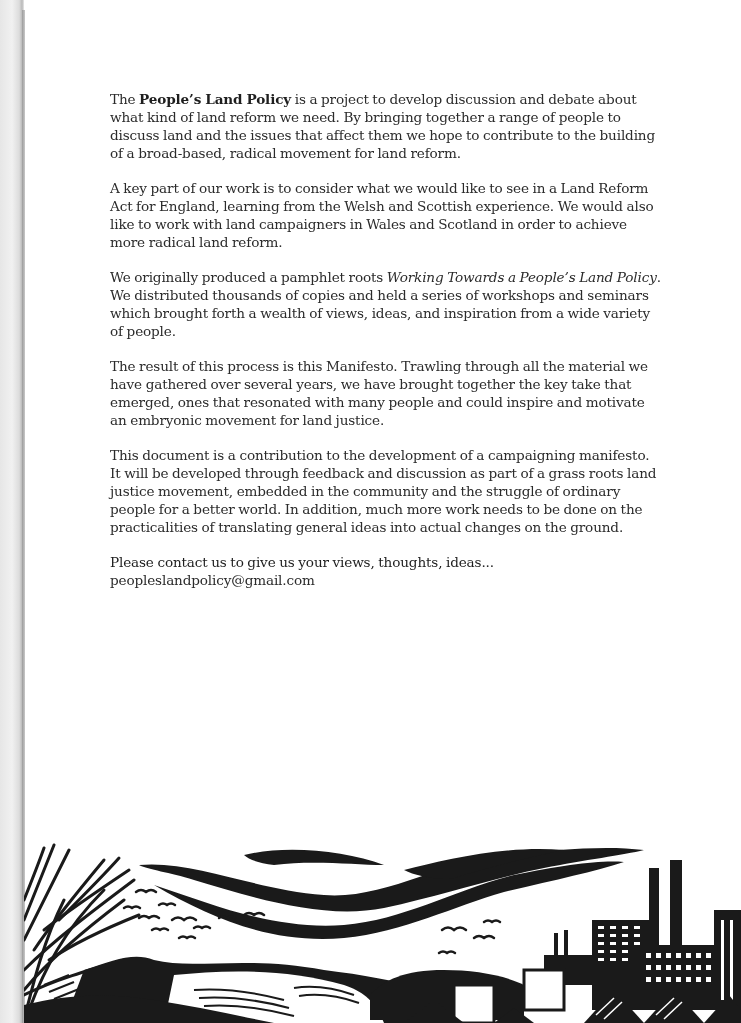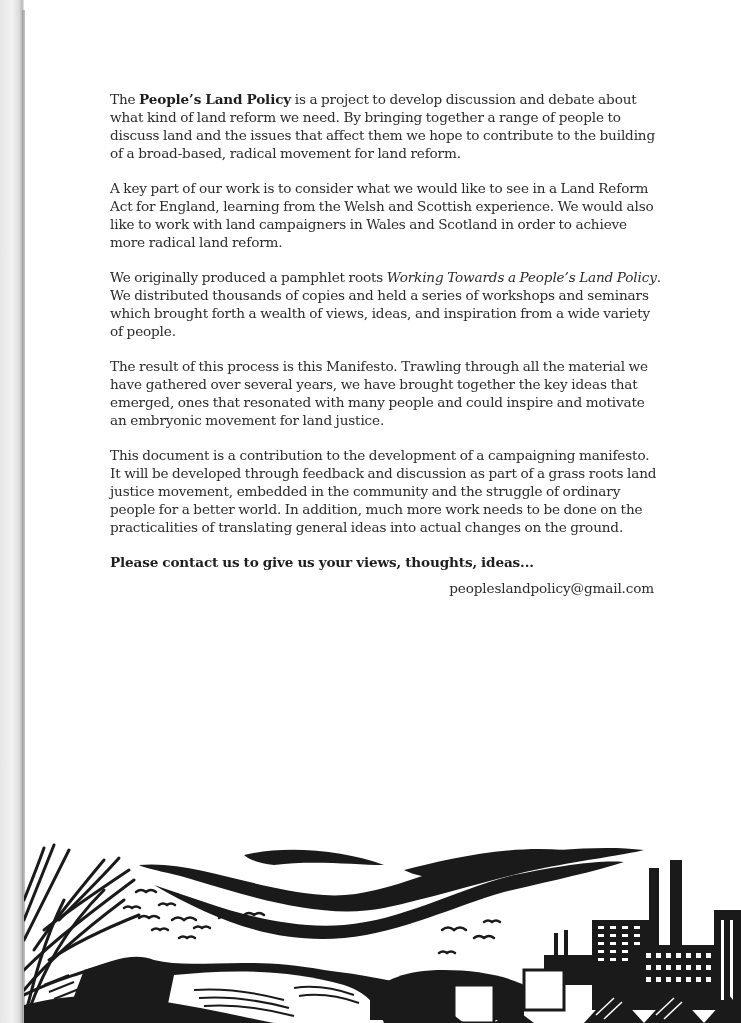--- a/index.html
+++ b/index.html
@@ -47,31 +47,30 @@
       color: #1e1e1e;
       text-align: center;
     }
     .para i {
       font-style: italic;
     }
     .contact-heading {
       margin: 0;
       font-size: 13.6px;
       line-height: 18px;
-      font-weight: bold;
+      font-weight: normal;
       color: #1e1e1e;
       letter-spacing: -0.15px;
       word-spacing: -0.5px;
     }
     .contact-email {
-      margin: 8px;
+      margin: 0;
       font-size: 13.6px;
       line-height: 18px;
       letter-spacing: -0.15px;
-      text-align: right;
     }
     .illustration {
       position: absolute;
       left: 24px;
       top: 820px;
       width: 717px;
       height: 203px;
     }
   </style>
 </head>
@@ -84,21 +83,21 @@
   <p class="para">
     <span>The </span><b>People’s Land Policy</b><span> is a project to develop discussion and debate about what kind of land reform we need. By bringing together a range of people to discuss land and the issues that affect them we hope to contribute to the building of a broad-based, radical movement for land reform.</span>
   </p>
   <p class="para">
     <span>A key part of our work is to consider what we would like to see in a Land Reform Act for England, learning from the Welsh and Scottish experience. We would also like to work with land campaigners in Wales and Scotland in order to achieve more radical land reform.</span>
   </p>
   <p class="para">
     <span>We originally produced a pamphlet roots </span><i>Working Towards a People’s Land Policy</i><span>. We distributed thousands of copies and held a series of workshops and seminars which brought forth a wealth of views, ideas, and inspiration from a wide variety of people.</span>
   </p>
   <p class="para">
-    <span>The result of this process is this Manifesto. Trawling through all the material we have gathered over several years, we have brought together the key ideas that emerged, ones that resonated with many people and could inspire and motivate an embryonic movement for land justice.</span>
+    <span>The result of this process is this Manifesto. Trawling through all the material we have gathered over several years, we have brought together the key take that emerged, ones that resonated with many people and could inspire and motivate an embryonic movement for land justice.</span>
   </p>
   <p class="para">
     <span>This document is a contribution to the development of a campaigning manifesto. It will be developed through feedback and discussion as part of a grass roots land justice movement, embedded in the community and the struggle of ordinary people for a better world. In addition, much more work needs to be done on the practicalities of translating general ideas into actual changes on the ground.</span>
   </p>
   <p class="contact-heading">Please contact us to give us your views, thoughts, ideas...</p>
   <p class="contact-email">peopleslandpolicy@gmail.com</p>
 </div>
 
 <svg class="illustration" viewBox="0 0 717 203" preserveAspectRatio="none" xmlns="http://www.w3.org/2000/svg">
   <g fill="#1a1a1a">

